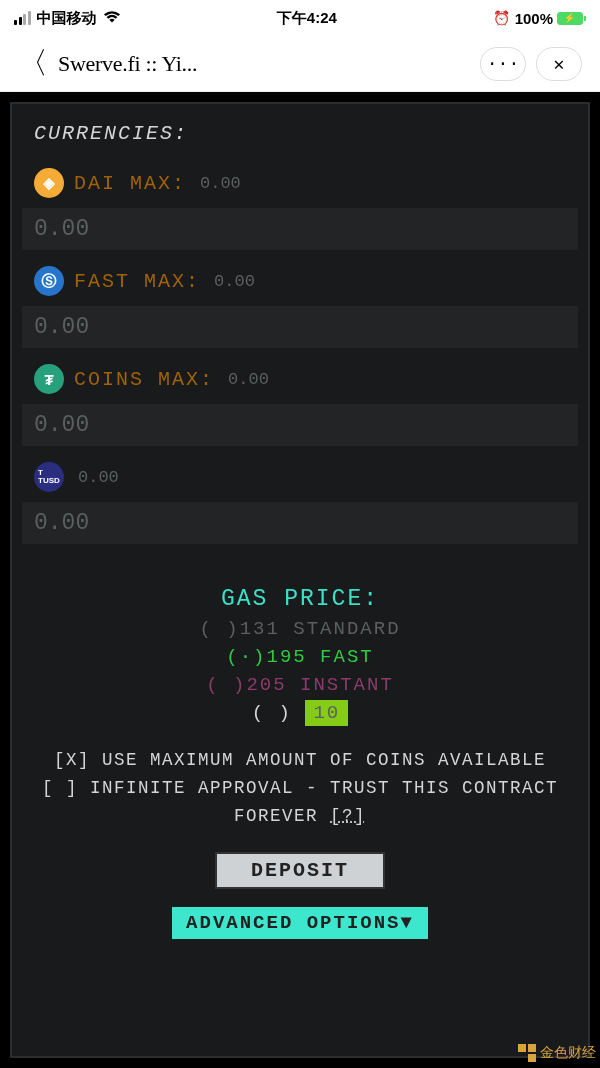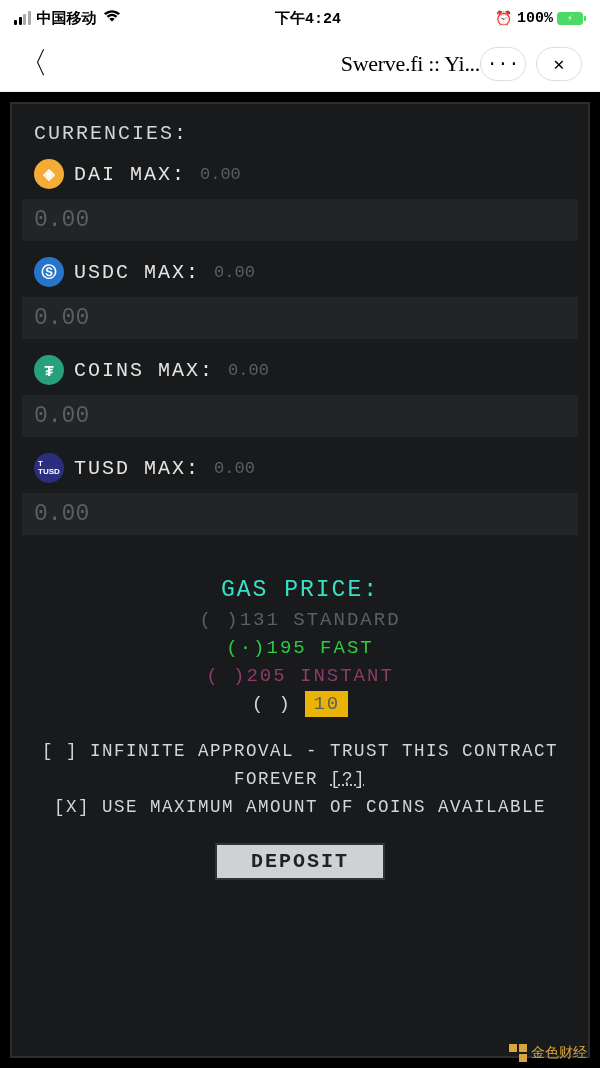--- a/index.html
+++ b/index.html
@@ -10,21 +10,21 @@
   font-family: "Courier New", monospace;
   position: relative;
   overflow: hidden;
 }
 .status-bar {
   height: 36px;
   display: flex;
   align-items: center;
   justify-content: space-between;
   padding: 0 14px;
-  font-family: Liberation Mono, monospace;
+  font-family: Liberation Sans, sans-serif;
   font-size: 15px;
   font-weight: 600;
   background: #fff;
 }
 .status-left { display: flex; align-items: center; gap: 6px; }
 .status-right { display: flex; align-items: center; gap: 4px; }
 .signal-bars { display: flex; align-items: flex-end; gap: 1.5px; }
 .signal-bars span { width: 3px; background: #000; border-radius: 1px; }
 .signal-bars span:nth-child(1){ height: 5px; background:#000;}
 .signal-bars span:nth-child(2){ height: 8px; background:#000;}
@@ -44,21 +44,21 @@
 .alarm-icon { font-size: 14px; }
 .nav-bar {
   height: 56px;
   display: flex;
   align-items: center;
   padding: 0 18px;
   background: #fff;
   border-bottom: 1px solid #eee;
 }
 .back-btn { width: 40px; font-size: 30px; font-weight: 300; font-family: -apple-system; }
-.nav-title { flex: 1; text-align: right; font-size: 22px; font-weight: 500; letter-spacing: -0.3px; font-family: -apple-system; }
+.nav-title { flex: 1; text-align: left; font-size: 22px; font-weight: 500; letter-spacing: -0.3px; font-family: -apple-system; }
 .nav-actions { display: flex; gap: 10px; }
 .pill-btn {
   width: 46px; height: 34px; border: 1px solid #ddd; border-radius: 20px;
   display: flex; align-items: center; justify-content: center; background: #fff;
   font-size: 18px;
 }
 .app-area {
   background: #000;
   padding: 10px;
   height: calc(1068px - 36px - 56px);
@@ -71,58 +71,59 @@
   color: #cfd2d4;
   font-size: 20px;
   position: relative;
   overflow: hidden;
 }
 .currencies-heading {
   color: #d3d5d6;
   font-size: 20px;
   letter-spacing: 2px;
   margin-left: 18px;
-  margin-bottom: 12px;
+  margin-bottom: 21px;
+  font-style: italic;
 }
 .currency-row {
   display: flex;
   align-items: center;
   gap: 10px;
   padding: 2px 18px 10px 18px;
 }
 .coin-icon {
   width: 30px; height: 30px; border-radius: 50%;
   display: flex; align-items: center; justify-content: center;
   font-size: 15px; color: #fff; font-weight: bold;
   font-family: sans-serif;
 }
 .coin-dai { background: #f5ac37; }
 .coin-usdc { background: #2775ca; }
 .coin-usdt { background: #26a17b; }
 .coin-tusd { background: #2b2e7f; font-size: 8px; line-height:1; }
-.currency-label { color: #e5e5e5; letter-spacing: 2px; }
+.currency-label { color: #a16207; letter-spacing: 2px; }
 .currency-max { color: #5c5f60; font-size: 17px; margin-left: 4px; }
 .amount-input {
   background: #222425;
   color: #5c5f60;
   font-size: 23px;
   padding: 8px 12px;
   margin: 0 6px 14px 6px;
   font-family: inherit;
   border: none;
   width: calc(100% - 12px);
 }
 .gas-section { text-align: center; margin-top: 28px; }
 .gas-heading { color: #38e1c7; letter-spacing: 2px; font-size: 23px; }
 .gas-row { font-size: 19px; letter-spacing: 2px; margin-top: 6px;}
 .gas-standard { color: #5c5f60; text-align: center; }
 .gas-fast { color: #2ecc40; }
 .gas-instant { color: #8e3a6a; text-align: center; }
 .gas-custom { color: #d3d5d6; }
-.gas-custom .val { background: #eab308; color: #5c5f60; padding: 2px 8px; }
+.gas-custom .val { background: #84cc16; color: #5c5f60; padding: 2px 8px; }
 .checkbox-section { margin-top: 22px; text-align: center; letter-spacing: 1.5px; color: #d3d5d6; font-size: 17.5px; line-height: 1.6; padding: 0 6px;}
 .deposit-btn {
   display: block; margin: 22px auto 0;
   background: #cfd2d4; color: #222; border: 2px solid #333;
   padding: 5px 34px; font-family: inherit; font-size: 20px; letter-spacing: 2px; font-weight: bold;
 }
 .advanced-btn {
   display: block; margin: 18px auto 0;
   background: #3de7ce; color: #222;
   padding: 5px 14px; font-family: inherit; font-size: 19px; letter-spacing: 2px; font-weight: bold;
@@ -132,21 +133,21 @@
   background: #4a4a4a;
   color: #d3d5d6;
   margin: 22px 6px 0 6px;
   padding: 16px 10px;
   letter-spacing: 2px;
   font-size: 18px;
 }
 .q-mark { text-decoration: underline dotted; }
 .watermark {
   position: absolute;
-  right: 13px;
+  right: 4px;
   bottom: 6px;
   display: flex;
   align-items: center;
   gap: 4px;
   font-size: 14px;
   font-family: sans-serif;
   color: #d8a440;
   z-index: 10;
 }
 .wm-squares {
@@ -205,37 +206,36 @@
     <div class="currency-row">
       <span class="coin-icon coin-dai">◈</span>
       <span class="currency-label">DAI MAX:</span>
       <span class="currency-max">0.00</span>
     </div>
     <input class="amount-input" value="0.00" style="">
 
     
     <div class="currency-row">
       <span class="coin-icon coin-usdc">Ⓢ</span>
-      <span class="currency-label">USDC MAX:</span>
+      <span class="currency-label">FAST MAX:</span>
       <span class="currency-max">0.00</span>
     </div>
     <input class="amount-input" value="0.00" style="">
 
     
     <div class="currency-row">
       <span class="coin-icon coin-usdt">₮</span>
       <span class="currency-label">COINS MAX:</span>
       <span class="currency-max">0.00</span>
     </div>
     <input class="amount-input" value="0.00" style="">
 
     
     <div class="currency-row">
       <span class="coin-icon coin-tusd">T<br>TUSD</span>
-      <span class="currency-label">TUSD MAX:</span>
       <span class="currency-max">0.00</span>
     </div>
     <input class="amount-input" value="0.00" style="">
 
     <div class="gas-section">
       <div class="gas-heading">GAS PRICE:</div>
       <div class="gas-row gas-standard">
         <span>( )</span><span>131</span> <span>STANDARD</span>
       </div>
       <div class="gas-row gas-fast">
@@ -243,27 +243,28 @@
       </div>
       <div class="gas-row gas-instant">
         <span>( )</span><span>205</span> <span>INSTANT</span>
       </div>
       <div class="gas-row gas-custom">
         <span>( )</span> <span class="val">10</span>
       </div>
     </div>
 
     <div class="checkbox-section">
+      <div>[X] USE MAXIMUM AMOUNT OF COINS AVAILABLE</div>
       <div>
         <span>[ ] INFINITE APPROVAL - TRUST THIS CONTRACT FOREVER </span><span class="q-mark">[?]</span>
       </div>
-      <div>[X] USE MAXIMUM AMOUNT OF COINS AVAILABLE</div>
     </div>
 
     <button class="deposit-btn">DEPOSIT</button>
+    <button class="advanced-btn">ADVANCED OPTIONS▼</button>
 
 
   </div>
 </div>
 
 <div class="watermark">
   <span class="wm-squares">
       <span></span>
       <span></span>
       <span></span>

